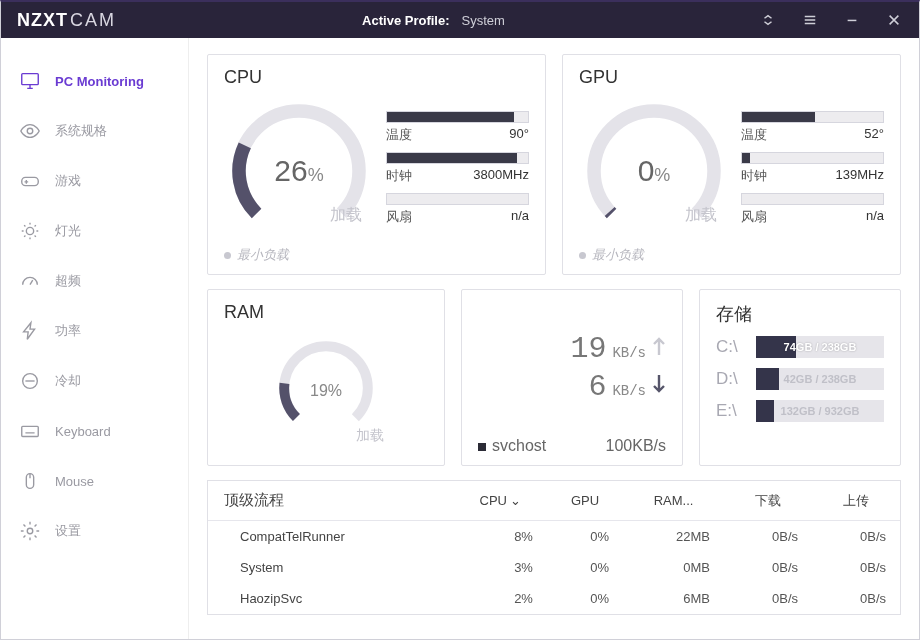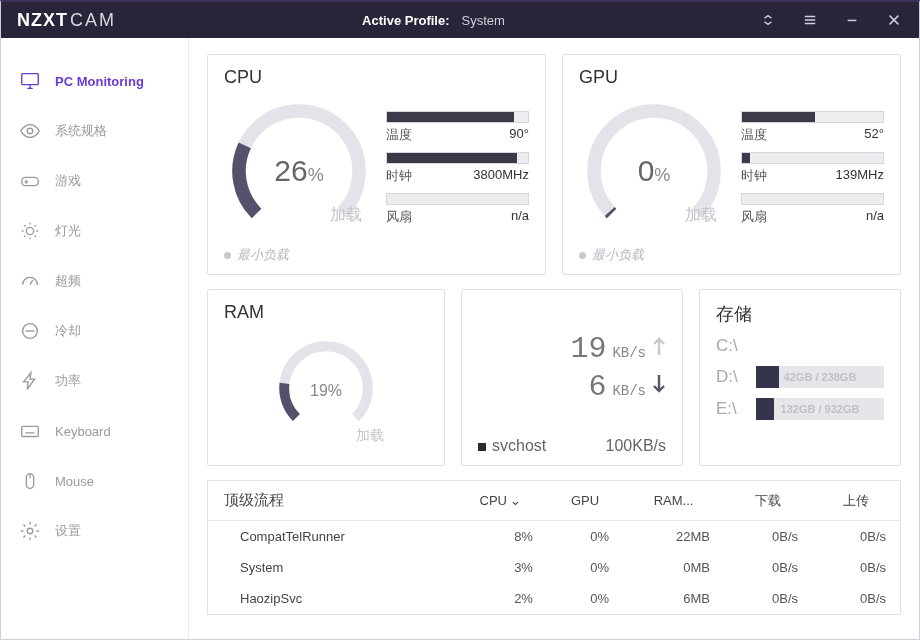--- a/index.html
+++ b/index.html
@@ -177,33 +177,33 @@
           <svg viewBox="0 0 24 24">
             <path d="M4 16a8 8 0 0116 0"></path>
             <path d="M12 16l3-5"></path>
           </svg>
         </span>
         <span>超频</span>
       </div>
       <div class="nav-item">
         <span class="nav-icon">
           <svg viewBox="0 0 24 24">
+            <path d="M13 3L5 13h5l-1 8 8-11h-5l1-7z"></path>
+          </svg>
+        </span>
+        <span>功率</span>
+      </div>
+      <div class="nav-item">
+        <span class="nav-icon">
+          <svg viewBox="0 0 24 24">
             <circle cx="12" cy="12" r="8"></circle>
             <path d="M7 12h10"></path>
           </svg>
         </span>
         <span>冷却</span>
-      </div>
-      <div class="nav-item">
-        <span class="nav-icon">
-          <svg viewBox="0 0 24 24">
-            <path d="M13 3L5 13h5l-1 8 8-11h-5l1-7z"></path>
-          </svg>
-        </span>
-        <span>功率</span>
       </div>
       <div class="nav-item">
         <span class="nav-icon">
           <svg viewBox="0 0 24 24">
             <rect x="3" y="7" width="18" height="11" rx="1"></rect>
             <path d="M6 10h.01M9 10h.01M12 10h.01M15 10h.01M18 10h.01M7 14h10"></path>
           </svg>
         </span>
         <span>Keyboard</span>
       </div>
@@ -363,20 +363,24 @@
           <span><span class="dotb"></span><span>svchost</span></span>
           <span>100KB/s</span>
         </div>
       </div>
 
       <div class="card store">
         <div class="card-title">存储</div>
         <div id="drives">
             <div class="drive">
               <span class="dl">C:\</span>
+              <div class="dbar">
+                <div class="dfill" style="width:31.092436974789916%"></div>
+                <div class="dt ">74GB / 238GB</div>
+              </div>
             </div>
             <div class="drive">
               <span class="dl">D:\</span>
               <div class="dbar">
                 <div class="dfill" style="width:17.647058823529413%"></div>
                 <div class="dt light">42GB / 238GB</div>
               </div>
             </div>
             <div class="drive">
               <span class="dl">E:\</span>

